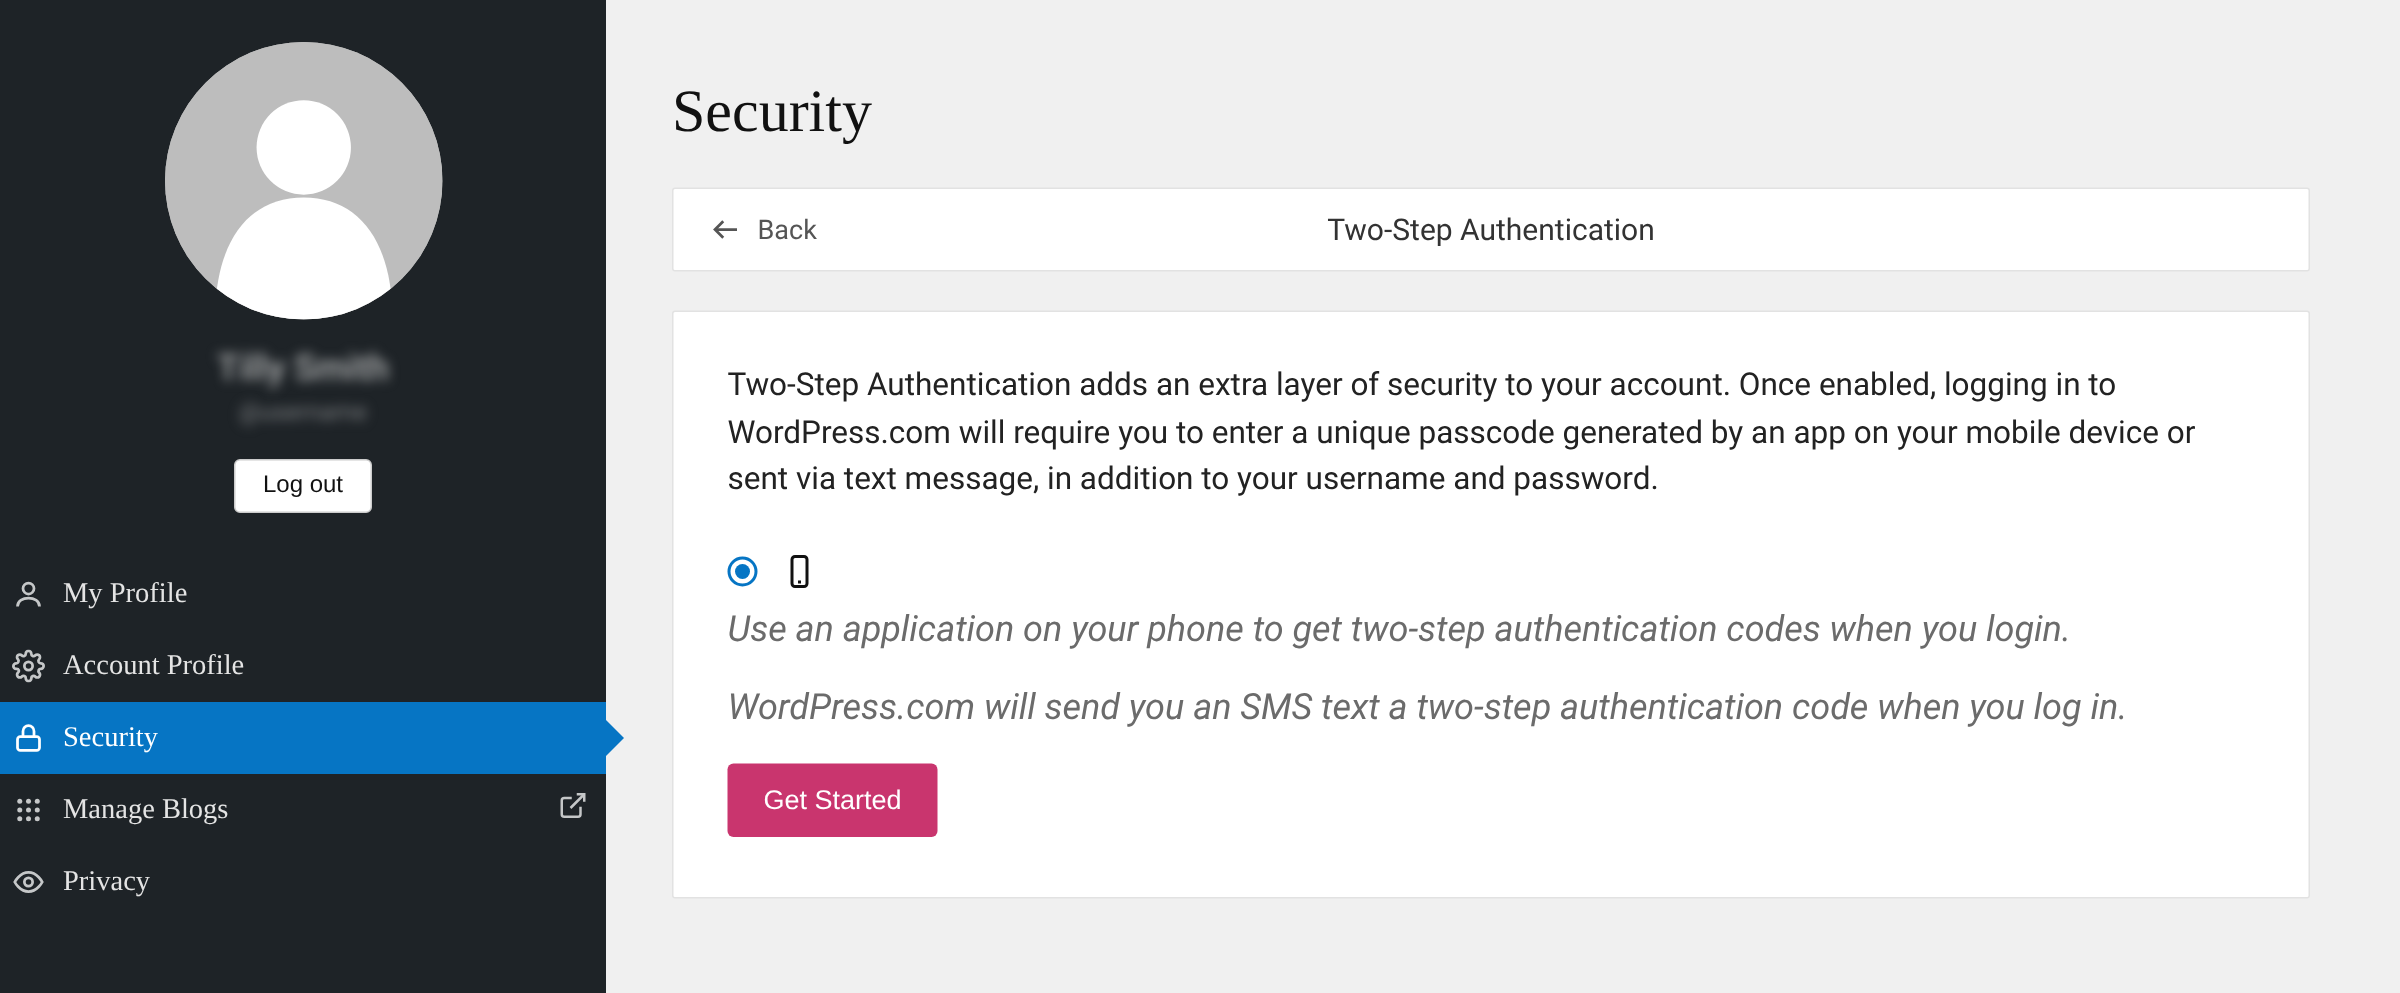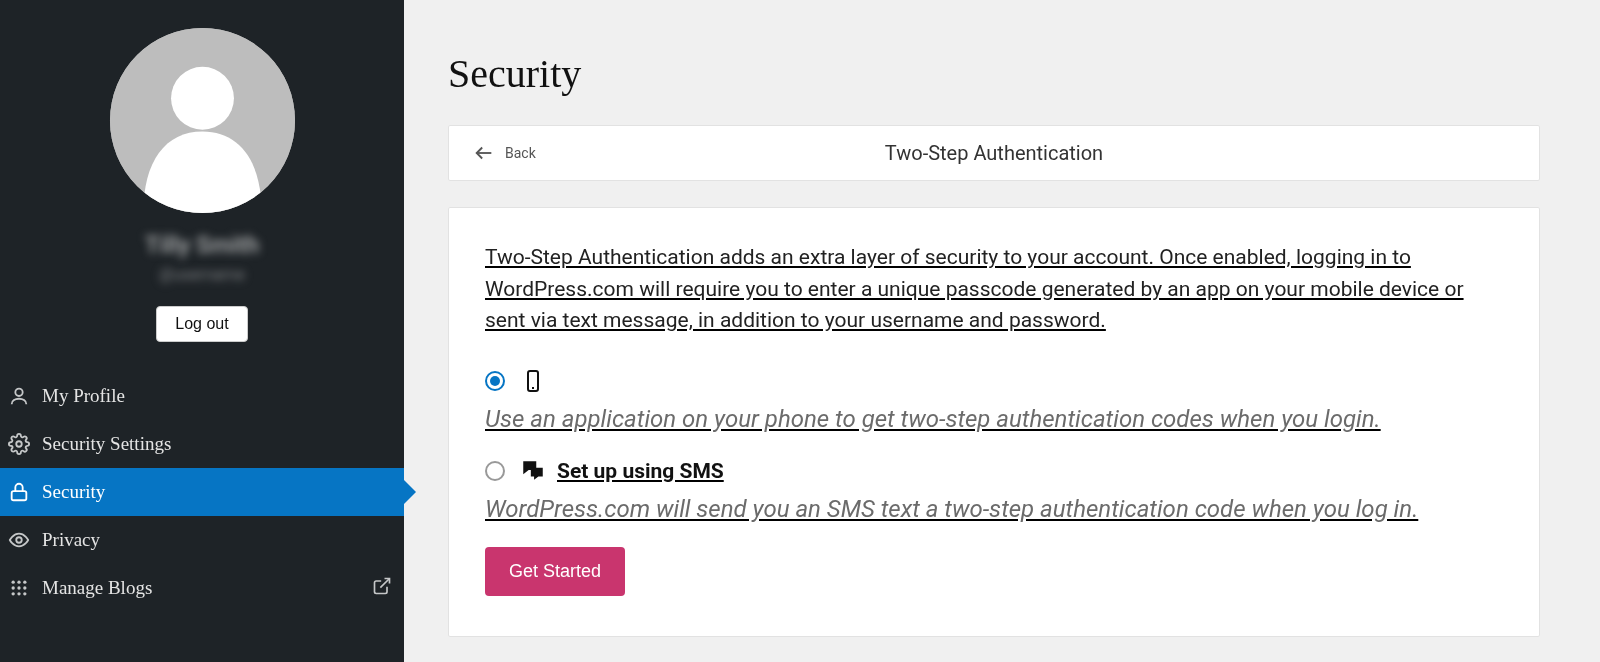--- a/index.html
+++ b/index.html
@@ -120,35 +120,35 @@
     .header-card {
       display: flex;
       align-items: center;
       padding: 16px 24px;
       margin-bottom: 26px;
       position: relative;
     }
     .back-link {
       display: flex;
       align-items: center;
-      font-size: 14px;
+      font-size: 18px;
       color: #555;
       cursor: pointer;
       z-index: 2;
     }
     .back-link svg { margin-right: 10px; }
     .card-title-center {
       position: absolute;
       left: 0; right: 0;
       text-align: center;
       font-size: 20px;
       color: #333;
       pointer-events: none;
     }
-    .content-card { padding: 34px 36px 40px; text-decoration: underline; }
+    .content-card { padding: 34px 36px 40px; }
     .intro {
       font-size: 21px;
       line-height: 1.5;
       color: #222;
       margin-bottom: 30px;
     }
     .option { margin-bottom: 10px; }
     .option-row {
       display: flex;
       align-items: center;
@@ -229,39 +229,30 @@
       </span>
       <span>My Profile</span>
     </li>
     <li class="nav-item">
       <span class="nav-icon">
         <svg width="22" height="22" viewBox="0 0 24 24" fill="none" stroke="currentColor" stroke-width="2">
             <circle cx="12" cy="12" r="3"></circle>
             <path d="M19.4 15a1.7 1.7 0 0 0 .34 1.87l.06.06a2 2 0 1 1-2.83 2.83l-.06-.06a1.7 1.7 0 0 0-1.87-.34 1.7 1.7 0 0 0-1 1.56V21a2 2 0 1 1-4 0v-.09a1.7 1.7 0 0 0-1-1.56 1.7 1.7 0 0 0-1.87.34l-.06.06a2 2 0 1 1-2.83-2.83l.06-.06A1.7 1.7 0 0 0 5 15.1a1.7 1.7 0 0 0-1.56-1H3a2 2 0 1 1 0-4h.09A1.7 1.7 0 0 0 4.65 9a1.7 1.7 0 0 0-.34-1.87l-.06-.06A2 2 0 1 1 7.08 4.24l.06.06A1.7 1.7 0 0 0 9 4.65 1.7 1.7 0 0 0 10 3.09V3a2 2 0 1 1 4 0v.09c0 .67.4 1.27 1 1.56a1.7 1.7 0 0 0 1.87-.34l.06-.06a2 2 0 1 1 2.83 2.83l-.06.06A1.7 1.7 0 0 0 19.35 9c.29.6.89 1 1.56 1H21a2 2 0 1 1 0 4h-.09a1.7 1.7 0 0 0-1.51 1z"></path>
           </svg>
       </span>
-      <span>Security Settings</span>
+      <span>Account Profile</span>
     </li>
     <li class="nav-item active">
       <span class="nav-icon">
         <svg width="22" height="22" viewBox="0 0 24 24" fill="none" stroke="currentColor" stroke-width="2">
             <rect x="4" y="11" width="16" height="10" rx="2"></rect>
             <path d="M8 11V7a4 4 0 1 1 8 0v4"></path>
           </svg>
       </span>
       <span>Security</span>
-    </li>
-    <li class="nav-item">
-      <span class="nav-icon">
-        <svg width="22" height="22" viewBox="0 0 24 24" fill="none" stroke="currentColor" stroke-width="2">
-            <path d="M2 12s3.5-7 10-7 10 7 10 7-3.5 7-10 7S2 12 2 12z"></path>
-            <circle cx="12" cy="12" r="3"></circle>
-          </svg>
-      </span>
-      <span>Privacy</span>
     </li>
     <li class="nav-item">
       <span class="nav-icon">
         <svg width="20" height="20" viewBox="0 0 24 24" fill="currentColor">
             <circle cx="5" cy="5" r="2"></circle>
             <circle cx="12" cy="5" r="2"></circle>
             <circle cx="19" cy="5" r="2"></circle>
             <circle cx="5" cy="12" r="2"></circle>
             <circle cx="12" cy="12" r="2"></circle>
             <circle cx="19" cy="12" r="2"></circle>
@@ -271,20 +262,29 @@
           </svg>
       </span>
       <span>Manage Blogs</span>
       <span class="external">
         <svg width="20" height="20" viewBox="0 0 24 24" fill="none" stroke="currentColor" stroke-width="2">
             <path d="M18 13v6a2 2 0 0 1-2 2H5a2 2 0 0 1-2-2V8a2 2 0 0 1 2-2h6"></path>
             <polyline points="15 3 21 3 21 9"></polyline>
             <line x1="10" y1="14" x2="21" y2="3"></line>
           </svg>
       </span>
+    </li>
+    <li class="nav-item">
+      <span class="nav-icon">
+        <svg width="22" height="22" viewBox="0 0 24 24" fill="none" stroke="currentColor" stroke-width="2">
+            <path d="M2 12s3.5-7 10-7 10 7 10 7-3.5 7-10 7S2 12 2 12z"></path>
+            <circle cx="12" cy="12" r="3"></circle>
+          </svg>
+      </span>
+      <span>Privacy</span>
     </li>
   </ul>
 </aside>
 
 <main class="main">
   <h1 class="page-title">Security</h1>
 
   <div class="card header-card">
     <div class="back-link">
       <svg width="22" height="22" viewBox="0 0 24 24" fill="none" stroke="#555" stroke-width="2">
@@ -308,28 +308,18 @@
           <svg width="24" height="28" viewBox="0 0 24 24" fill="none" stroke="currentColor" stroke-width="2">
               <rect x="7" y="2" width="10" height="20" rx="2"></rect>
               <line x1="11" y1="19" x2="13" y2="19"></line>
             </svg>
         </span>
       </div>
       <p class="option-desc">Use an application on your phone to get two-step authentication codes when you login.</p>
     </div>
 
     <div class="option">
-      <div class="option-row">
-        <span class="radio"></span>
-        <span class="option-icon">
-          <svg width="28" height="26" viewBox="0 0 24 24" fill="currentColor">
-              <path d="M3 3h12v8H8l-5 4V3z"></path>
-              <path d="M10 9h11v8h-4l-4 3v-3h-3V9z"></path>
-            </svg>
-        </span>
-        <span class="option-label">Set up using SMS</span>
-      </div>
       <p class="option-desc">WordPress.com will send you an SMS text a two-step authentication code when you log in.</p>
     </div>
 
     <button class="primary-btn">Get Started</button>
   </div>
 </main>
 
 </body></html>

